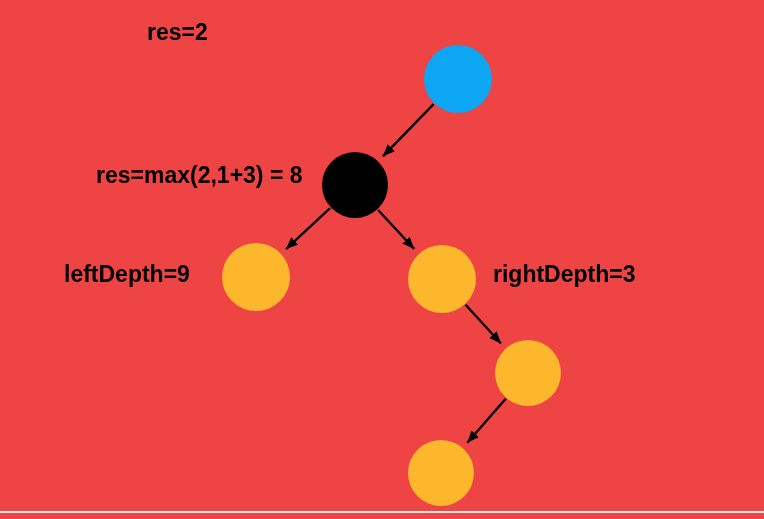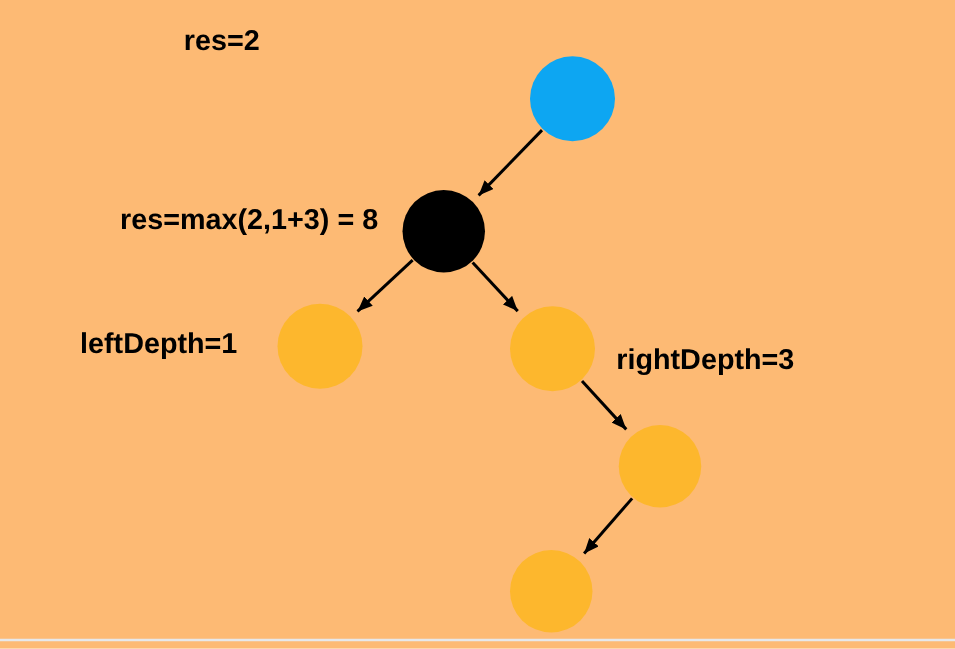--- a/index.html
+++ b/index.html
@@ -32,21 +32,21 @@
     position: absolute;
     left: 0;
     top: 511px;
     width: 764px;
     height: 2px;
   }
 </style>
 </head>
 <body>
 
-<div class="canvas" style="background: #fdba74;">
+<div class="canvas" style="background: #ef4444;">
 
   <svg id="tree-svg" width="764" height="519" viewBox="0 0 764 519">
     <defs>
       <marker id="arrowhead" markerUnits="userSpaceOnUse" markerWidth="14" markerHeight="12" refX="12" refY="5" orient="auto">
         <path d="M0,0 L12,5 L0,10 Z" fill="#000000"></path>
       </marker>
     </defs>
     <g id="edges-layer">
         <line x1="433.6" y1="104.1" x2="382.9" y2="156.3" stroke="#000000" stroke-width="2.4" marker-end="url(#arrowhead)"></line>
         <line x1="330.1" y1="208.1" x2="286.0" y2="249.1" stroke="#000000" stroke-width="2.4" marker-end="url(#arrowhead)"></line>
@@ -61,19 +61,19 @@
         <circle cx="442" cy="279" r="34" fill="#fdb72d"></circle>
         <circle cx="528" cy="373" r="33" fill="#fdb72d"></circle>
         <circle cx="441" cy="473" r="33" fill="#fdb72d"></circle>
       </g>
   </svg>
 
   <div class="annotation" style="left: 147px; top: 21px;">res=2</div>
 
   <div class="annotation" style="left: 96px; top: 164px;">res=max(2,1+3) = 8</div>
 
-  <div class="annotation" style="left: 64px; top: 263px;">leftDepth=1</div>
+  <div class="annotation" style="left: 64px; top: 263px;">leftDepth=9</div>
 
-  <div class="annotation" style="left: 493px; top: 276px; text-align: center;">rightDepth=3</div>
+  <div class="annotation" style="left: 493px; top: 263px; text-align: center;">rightDepth=3</div>
 
   <div class="divider" id="bottom-divider" style="background: rgb(231, 232, 234);"></div>
 
 </div>
 
 </body></html>

